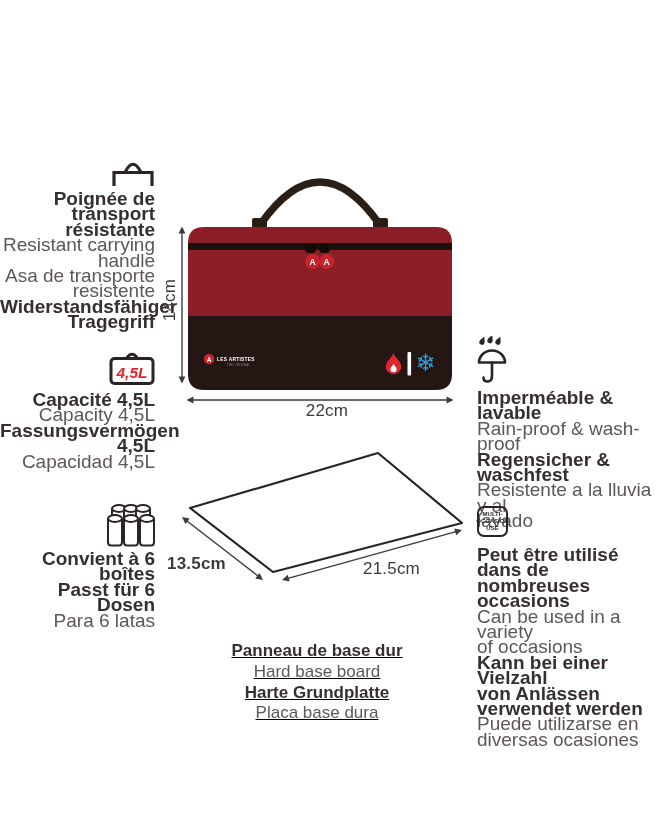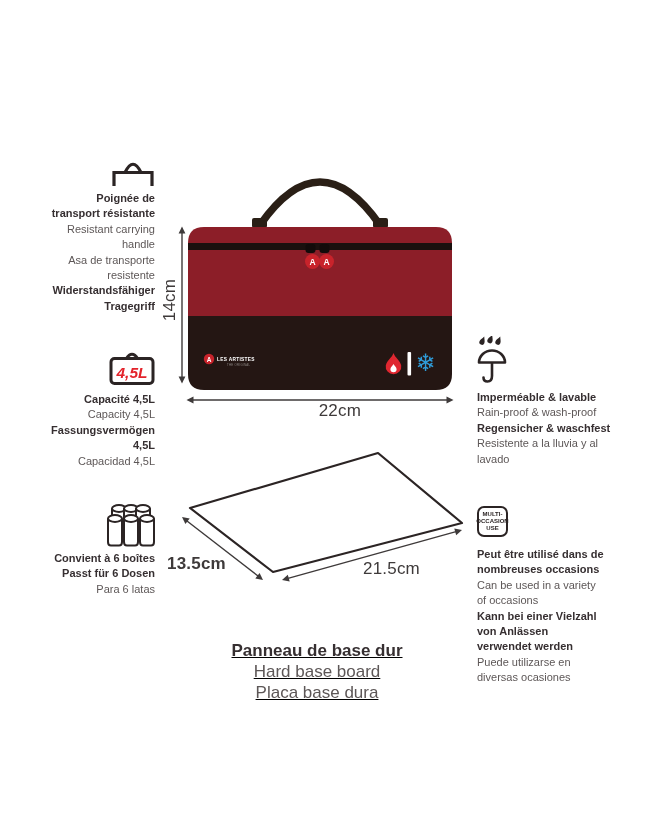--- a/index.html
+++ b/index.html
@@ -12,26 +12,26 @@
     font-family: "Liberation Sans", sans-serif;
     overflow: hidden;
   }
   
   .feat { position: absolute; }
   .feat-l { left: 0; width: 155px; text-align: right; }
   .feat-r { left: 477px; width: 186px; text-align: left; }
   .icon-row { display: flex; }
   .feat-l .icon-row { justify-content: flex-end; }
   .feat-r .icon-row { justify-content: flex-start; }
-  .ftxt { display: block; white-space: pre-line; font-size: 11px; line-height: 15.4px; }
+  .ftxt { display: block; white-space: pre-line; font-size: 19px; line-height: 15.4px; }
   .tb { font-weight: 700; color: #362F31; }
   .tr { font-weight: 400; color: #5D5757; }
   
   .dim { position: absolute; font-size: 17px; color: #3E3A3A; letter-spacing: .2px; }
-  .dim.center { text-align: right; }
+  .dim.center { text-align: center; }
   #dim-bag-h { left: 146px; top: 290px; width: 48px; text-align: center; transform: rotate(-90deg); }
   #dim-bag-w { left: 293px; top: 401px; width: 68px; }
   #dim-board-d { left: 167px; top: 554px; font-weight: bold; }
   #dim-board-w { left: 363px; top: 559px; }
   
   #board-caption { position: absolute; left: 161px; top: 641px; width: 312px; text-align: center; text-decoration: underline; }
   #board-caption .ftxt { font-size: 17px; line-height: 20.8px; }
   
   .mo-box {
     width: 31px; height: 31px; border: 2.6px solid #2B2424; border-radius: 7px;
@@ -199,16 +199,17 @@
       <polygon points="302,90 296.2,95.2 294.3,88.5" stroke="none"></polygon>
     </g>
   </svg>
 
   <div class="dim" id="dim-board-d">13.5cm</div>
   <div class="dim" id="dim-board-w">21.5cm</div>
 
   <div id="board-caption">
     <span class="ftxt tb">Panneau de base dur</span>
     <span class="ftxt tr">Hard base board</span>
+    <span class="ftxt tb">Harte Grundplatte</span>
     <span class="ftxt tr">Placa base dura</span>
   </div>
 
 </div>
 
 </body></html>

